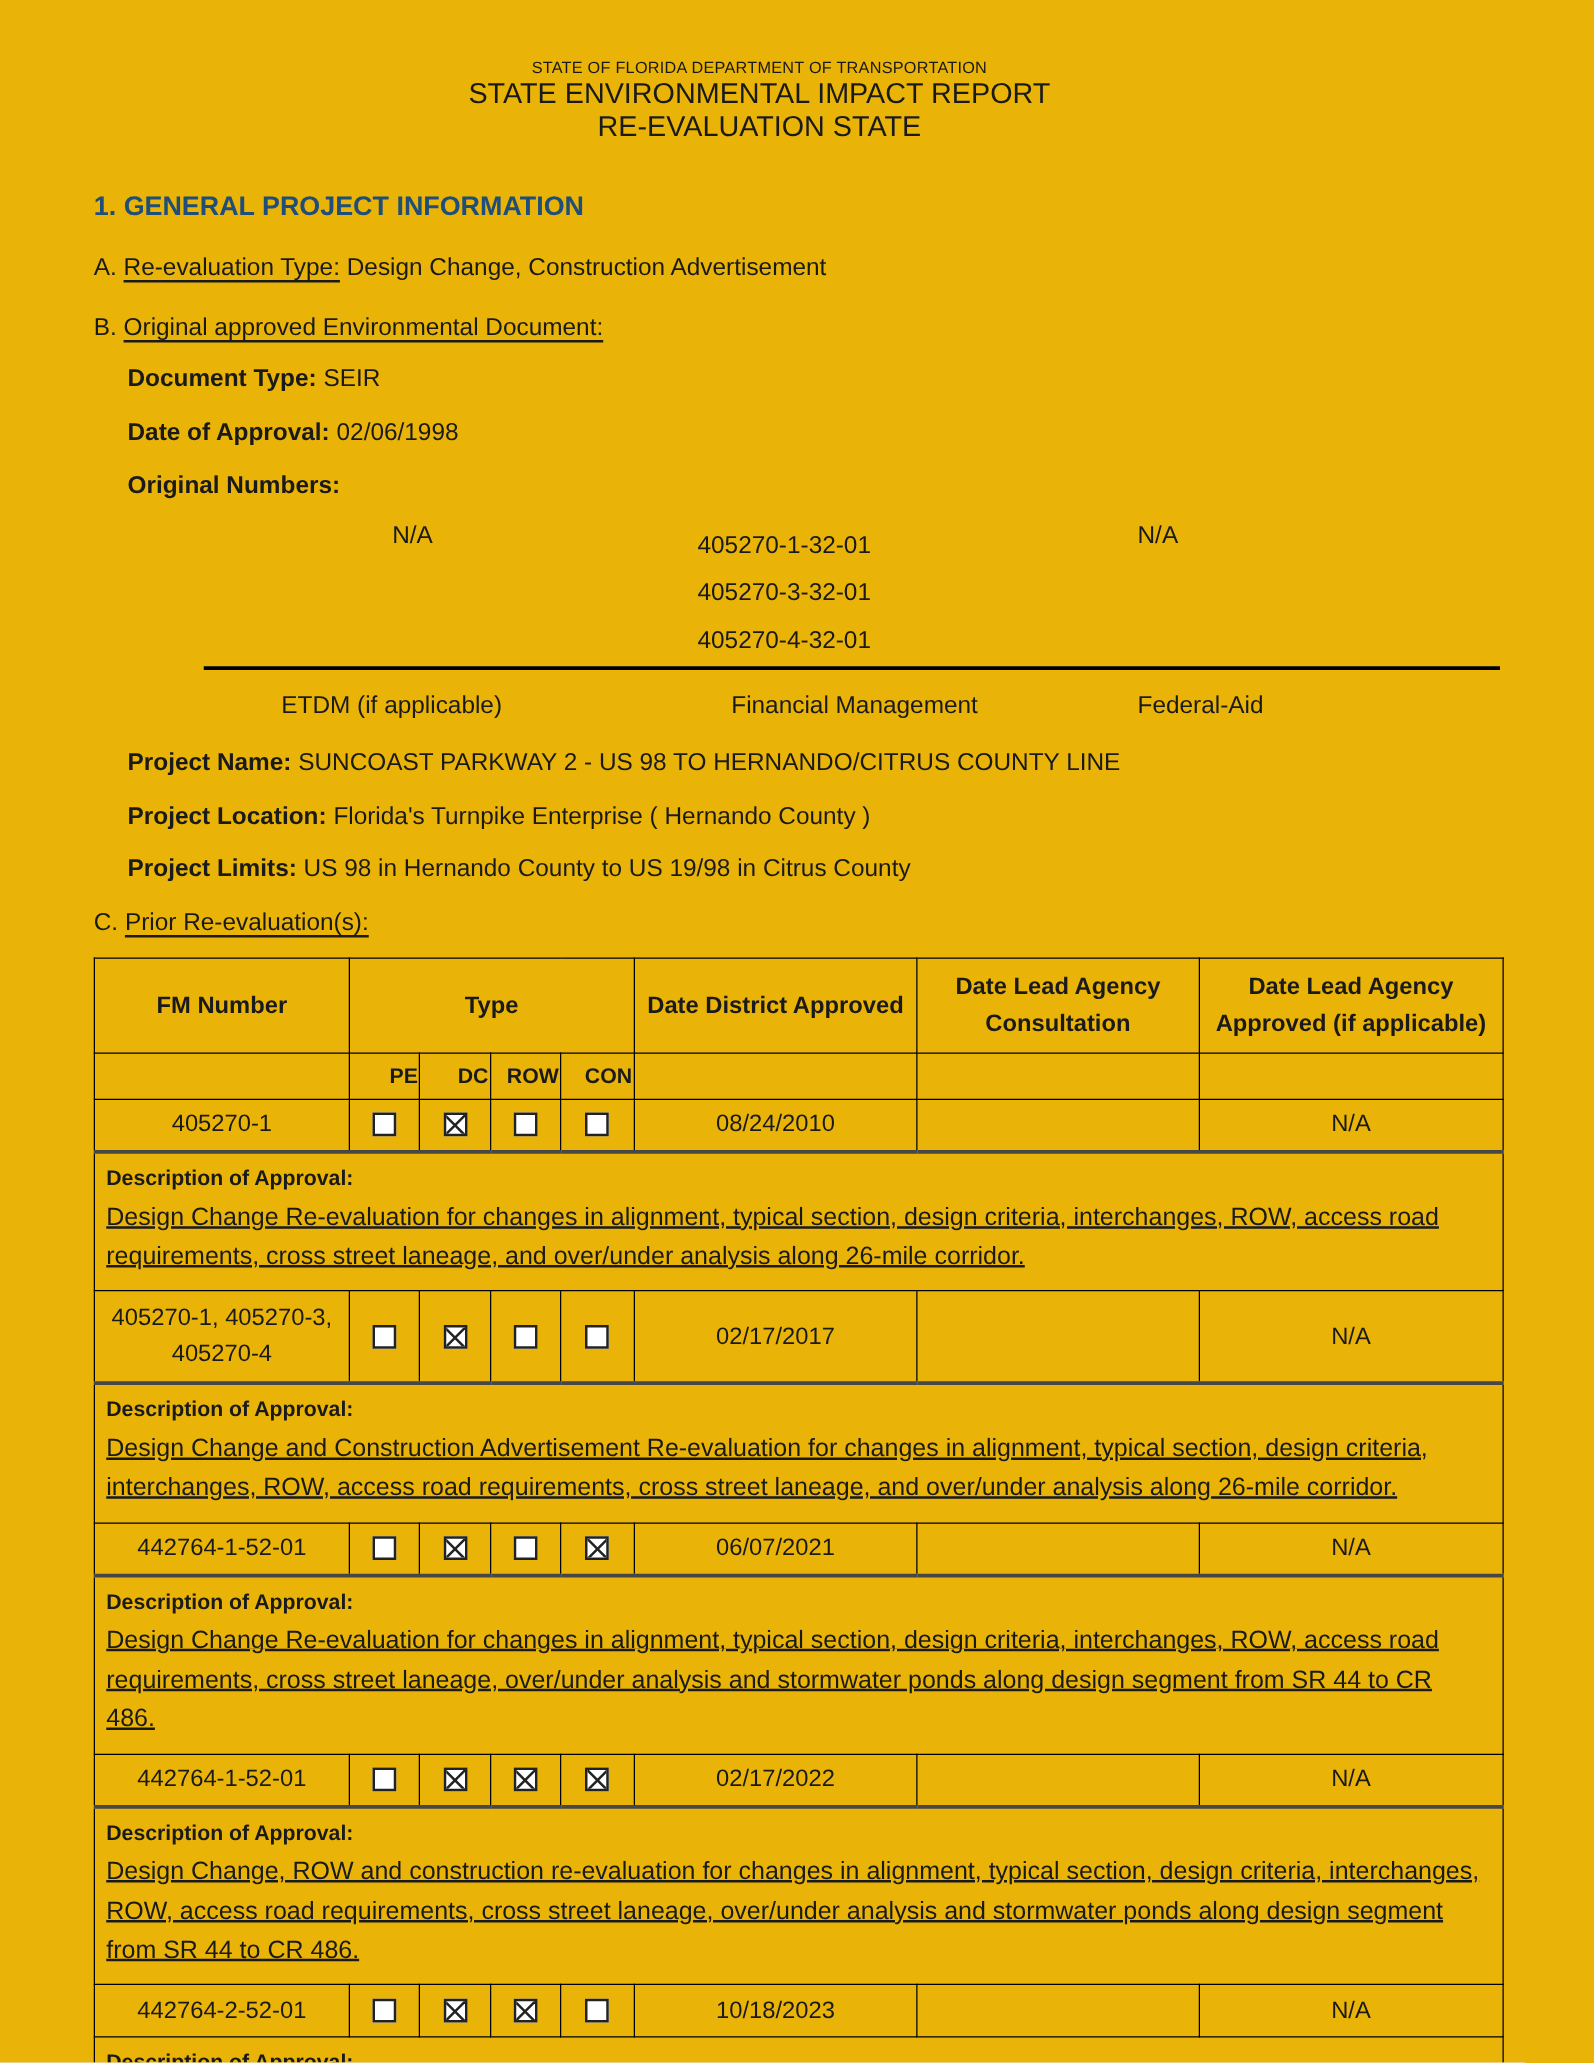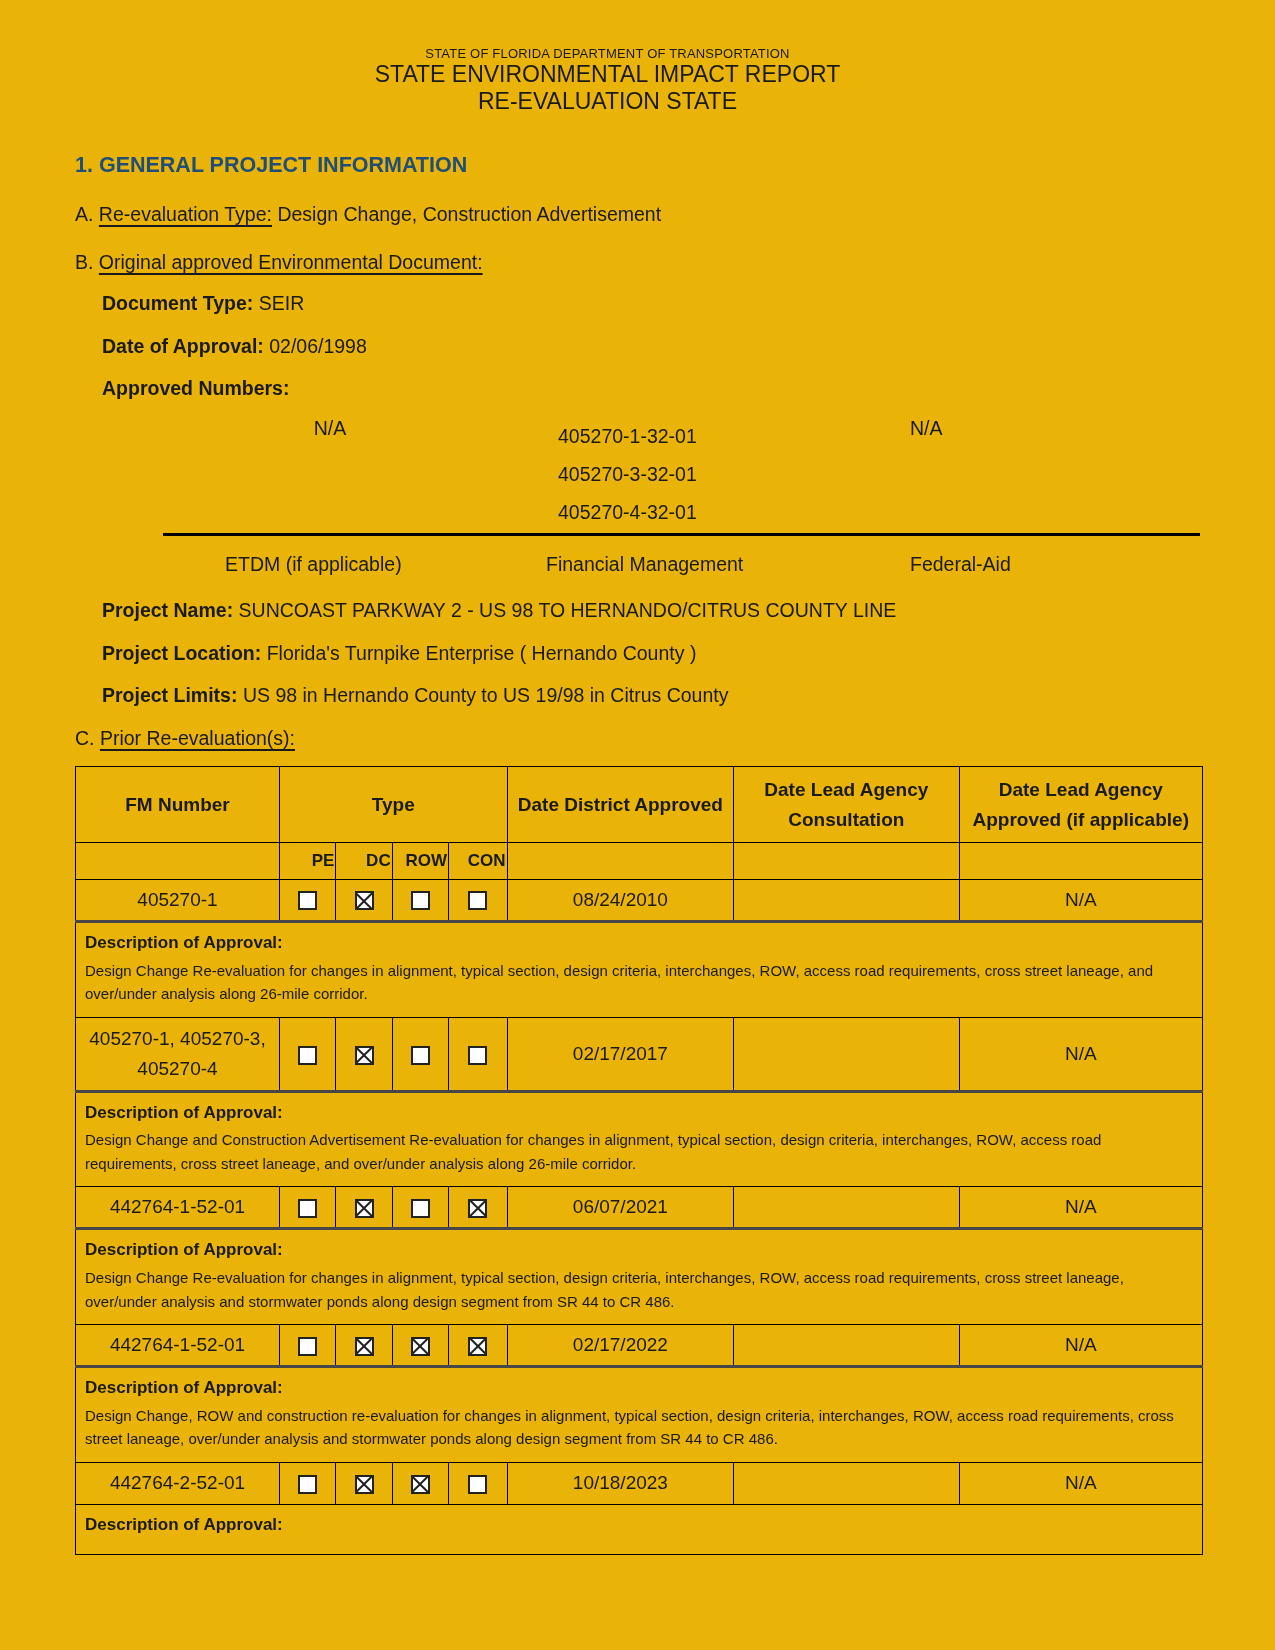--- a/index.html
+++ b/index.html
@@ -22,34 +22,34 @@
   .field b { font-weight: bold; }
   
   .pn { position: relative; margin-top: 10px; }
   .pn-values { position: relative; height: 122px; font-size: 19.5px; }
   .pn-col1 { position: absolute; left: 150px; top: 6px; width: 210px; text-align: center; }
   .pn-col2 { position: absolute; left: 483px; top: 6px; line-height: 38px; }
   .pn-col3 { position: absolute; left: 835px; top: 6px; }
   .pn-rule { height: 3px; background: #000; margin-left: 88px; width: 1037px; }
   .pn-labels { position: relative; height: 28px; margin-top: 17px; font-size: 19.5px; }
   .pn-lab1 { position: absolute; left: 150px; width: 210px; text-align: left; }
-  .pn-lab2 { position: absolute; left: 471px; }
+  .pn-lab2 { position: absolute; left: 510px; }
   .pn-lab3 { position: absolute; left: 835px; }
   
   table.prior { width: 1128px; border-collapse: collapse; table-layout: fixed; margin-top: 16px; }
   table.prior td { border: 1.6px solid #000; vertical-align: middle; }
   td.hcell { font-size: 19px; font-weight: bold; text-align: center; padding: 8px 2px; height: 70px; line-height: 1.55; }
   td.scell { font-size: 17px; font-weight: bold; text-align: right; height: 37px; }
   tr.cbrow td { height: 42px; text-align: center; font-size: 19px; }
   tr.cbrow.sep td { border-bottom: 3px solid #474747; }
   tr.row2 td { height: 74px; line-height: 1.55; }
   td.fmcell { padding: 2px 6px; }
   tr.descrow td { padding: 8px 12px 11px 9px; }
   .desc-label { font-size: 17px; font-weight: bold; line-height: 1.45; }
-  .desc-text { font-size: 15px; line-height: 1.57; margin-top: 3px; }
+  .desc-text { font-size: 20px; line-height: 1.57; margin-top: 3px; text-decoration: underline; }
   .cb { display: inline-block; width: 19px; height: 19px; border: 2px solid #222; position: relative; overflow: hidden; vertical-align: middle; background: #fff; }
   .cb[data-checked="true"]::before, .cb[data-checked="true"]::after {
     content: ""; position: absolute; left: 50%; top: 50%; width: 30px; height: 1.7px; background: #222;
   }
   .cb[data-checked="true"]::before { transform: translate(-50%,-50%) rotate(45deg); }
   .cb[data-checked="true"]::after  { transform: translate(-50%,-50%) rotate(-45deg); }
 </style>
 </head>
 <body>
 
@@ -64,21 +64,21 @@
   <div class="section-heading">1. GENERAL PROJECT INFORMATION</div>
 
   <p class="item-line"><span>A.</span> <span class="u">Re-evaluation Type:</span> <span>Design Change, Construction Advertisement</span></p>
 
   <p class="item-line"><span>B.</span> <span class="u">Original approved Environmental Document:</span></p>
 
   <p class="field"><b>Document Type:</b> <span>SEIR</span></p>
 
   <p class="field"><b>Date of Approval:</b> <span>02/06/1998</span></p>
 
-  <p class="field"><b>Approved Numbers:</b></p>
+  <p class="field"><b>Original Numbers:</b></p>
 
   <div class="pn">
     <div class="pn-values">
       <div class="pn-col1">N/A</div>
       <div class="pn-col2">
         <div>405270-1-32-01</div>
         <div>405270-3-32-01</div>
         <div>405270-4-32-01</div>
       </div>
       <div class="pn-col3">N/A</div>

